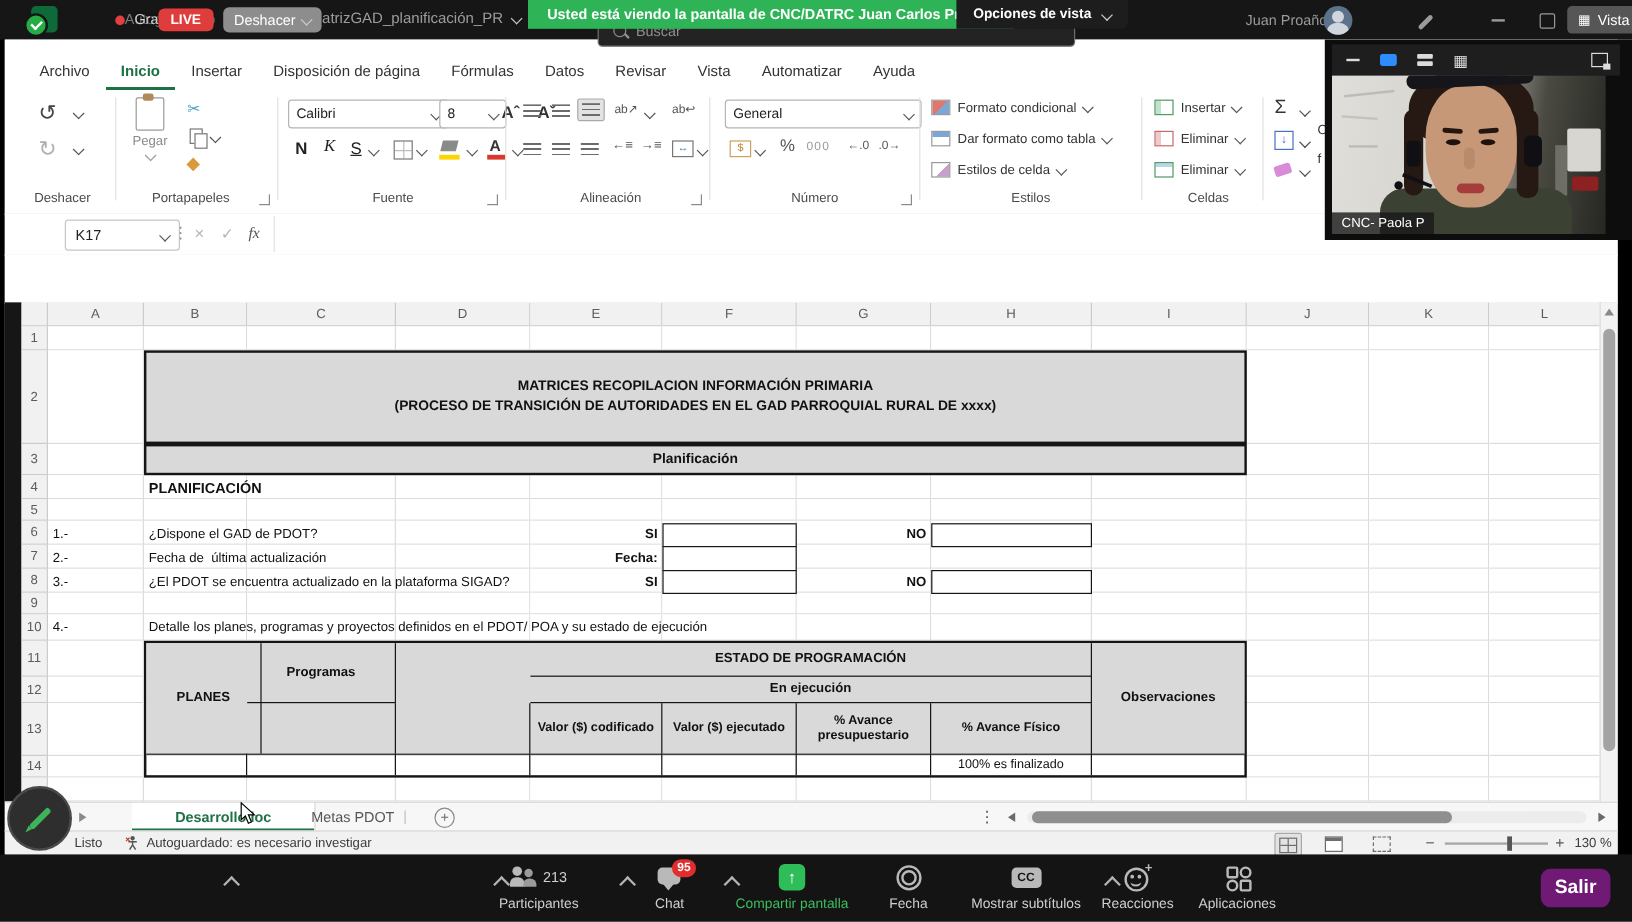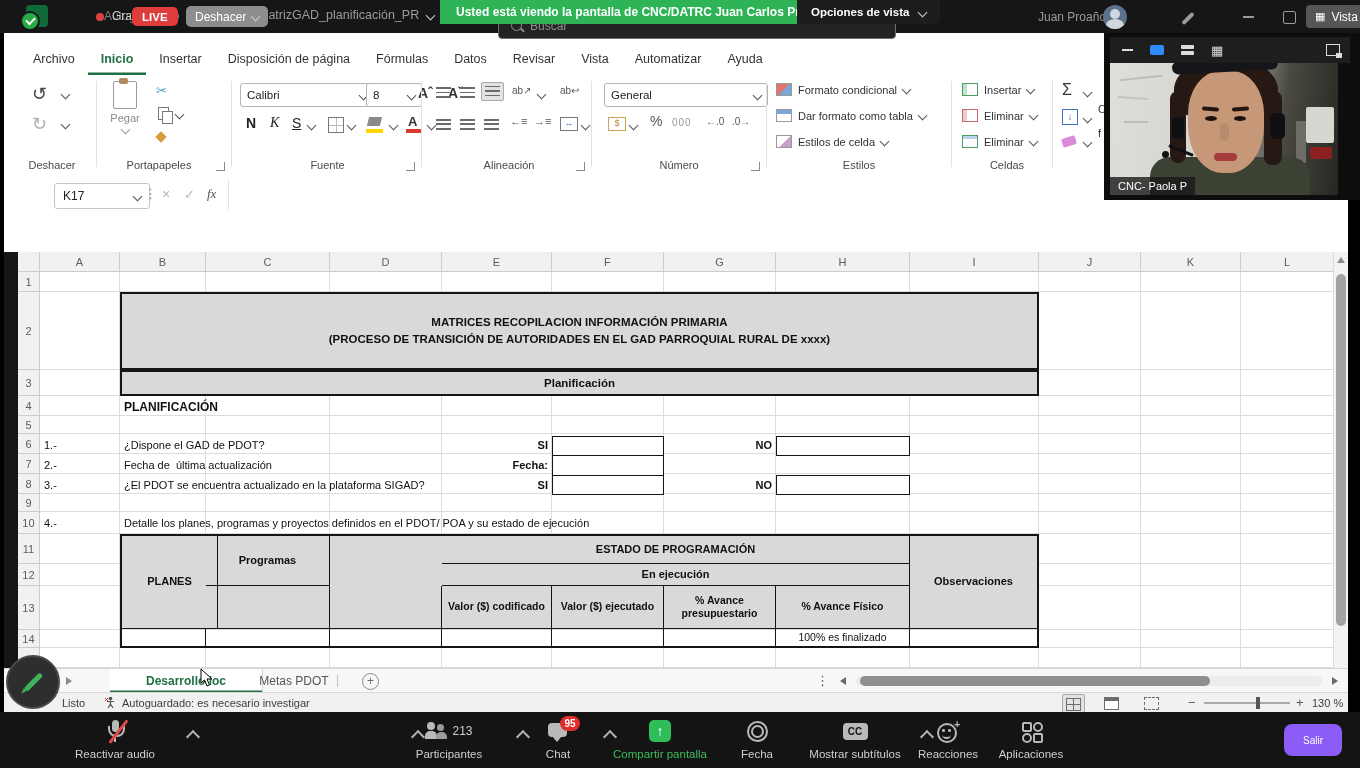--- a/index.html
+++ b/index.html
@@ -80,22 +80,22 @@
              font-size:11px;color:#3c3c3c}
   .svw{width:15px;height:13px;border:1.5px solid #6d6d6d;box-sizing:border-box}
   
   .bottombar{position:absolute;left:0;top:712px;width:1360px;height:56px;background:#141414}
   .bitem{position:absolute;top:7px;width:130px;transform:translateX(-50%);display:flex;flex-direction:column;align-items:center;gap:5px}
   .blabel{font-size:11.5px;color:#cfcfcf;white-space:nowrap}
   .bicon{height:24px;display:flex;align-items:center;justify-content:center;position:relative}
   .slash{position:absolute;left:9px;top:-3px;width:2.5px;height:29px;background:#e04848;transform:rotate(38deg);border-radius:2px}
   .badge{position:absolute;left:12px;top:-7px;min-width:14px;height:15px;background:#e02d2d;color:#fff;font-size:10px;
          font-weight:bold;border-radius:8px;display:flex;align-items:center;justify-content:center;padding:0 3px}
-  .leavebtn{position:absolute;right:18px;top:12px;width:58px;height:32px;background:#8b5cf6;border-radius:8px;color:#fff;
-            font-weight:normal;font-size:10px;display:flex;align-items:center;justify-content:center}
+  .leavebtn{position:absolute;right:18px;top:12px;width:58px;height:32px;background:#701a75;border-radius:8px;color:#fff;
+            font-weight:bold;font-size:16px;display:flex;align-items:center;justify-content:center}
   
   .camwrap{position:absolute;left:1104px;top:33px;width:256px;height:167px;background:#0d0d0d}
   .cambar{position:absolute;left:6px;top:4px;width:228px;height:26px;background:#1e1e1e;display:flex;align-items:center;gap:17px;padding-left:12px}
   .video{position:absolute;left:6px;top:30px;width:228px;height:132px;overflow:hidden;
          background:linear-gradient(97deg,#dfdeda 0%,#d6d5cf 38%,#a5a49d 55%,#4a4a42 74%,#262722 100%)}
   .nametag{position:absolute;left:0;bottom:0;background:rgba(25,25,25,.8);color:#fff;font-size:11px;padding:3px 8px}
   .fab{position:absolute;left:6px;top:655px;width:50px;height:50px;border-radius:50%;background:#2e2e2e;border:2px solid #4a4a4a;
        display:flex;align-items:center;justify-content:center;z-index:9}
   .pen{width:5px;height:22px;background:#3db45a;border-radius:2px;transform:rotate(45deg);position:relative}
   .pen:after{content:"";position:absolute;left:0;bottom:-6px;width:0;height:0;border-left:2.5px solid transparent;
@@ -692,31 +692,20 @@
     <i class="abs" style="left:122px;top:44px;width:17px;height:4px;background:#23150f;border-radius:2px;transform:rotate(-4deg)"></i>
     <i class="abs" style="left:95px;top:53px;width:12px;height:5px;background:#1d120e;border-radius:50%"></i>
     <i class="abs" style="left:124px;top:53px;width:12px;height:5px;background:#1d120e;border-radius:50%"></i>
     <i class="abs" style="left:110px;top:60px;width:9px;height:18px;background:rgba(90,50,30,.12);border-radius:4px"></i>
     <i class="abs" style="left:104px;top:90px;width:23px;height:8px;background:#a63d3d;border-radius:4px"></i>
     <div class="nametag">CNC- Paola P</div>
   </div>
 </div>
 
 <div class="bottombar">
-  <div class="bitem" style="left:115px">
-    <div class="bicon" style="width:20px">
-      <div style="position:relative;width:15px;height:22px">
-        <i class="abs" style="left:4px;top:0;width:7px;height:12px;background:#b9b9b9;border-radius:4px"></i>
-        <i class="abs" style="left:0;top:6px;width:13px;height:9px;border:2px solid #b9b9b9;border-top:none;border-radius:0 0 8px 8px"></i>
-        <i class="abs" style="left:6px;top:17px;width:2px;height:5px;background:#b9b9b9"></i>
-        <i class="slash"></i>
-      </div>
-    </div>
-    <div class="blabel">Reactivar audio</div>
-  </div>
   <div class="abs caretup" style="left:188px;top:20px"></div>
 
   <div class="abs caretup" style="left:413px;top:20px"></div>
 
   <div class="bitem" style="left:449px">
     <div class="bicon flex" style="gap:5px">
       <div style="position:relative;width:22px;height:18px">
         <i class="abs" style="left:2px;top:0;width:8px;height:8px;background:#b9b9b9;border-radius:50%"></i>
         <i class="abs" style="left:0;top:9px;width:12px;height:8px;background:#b9b9b9;border-radius:5px 5px 0 0"></i>
         <i class="abs" style="left:12px;top:2px;width:7px;height:7px;background:#9a9a9a;border-radius:50%"></i>

